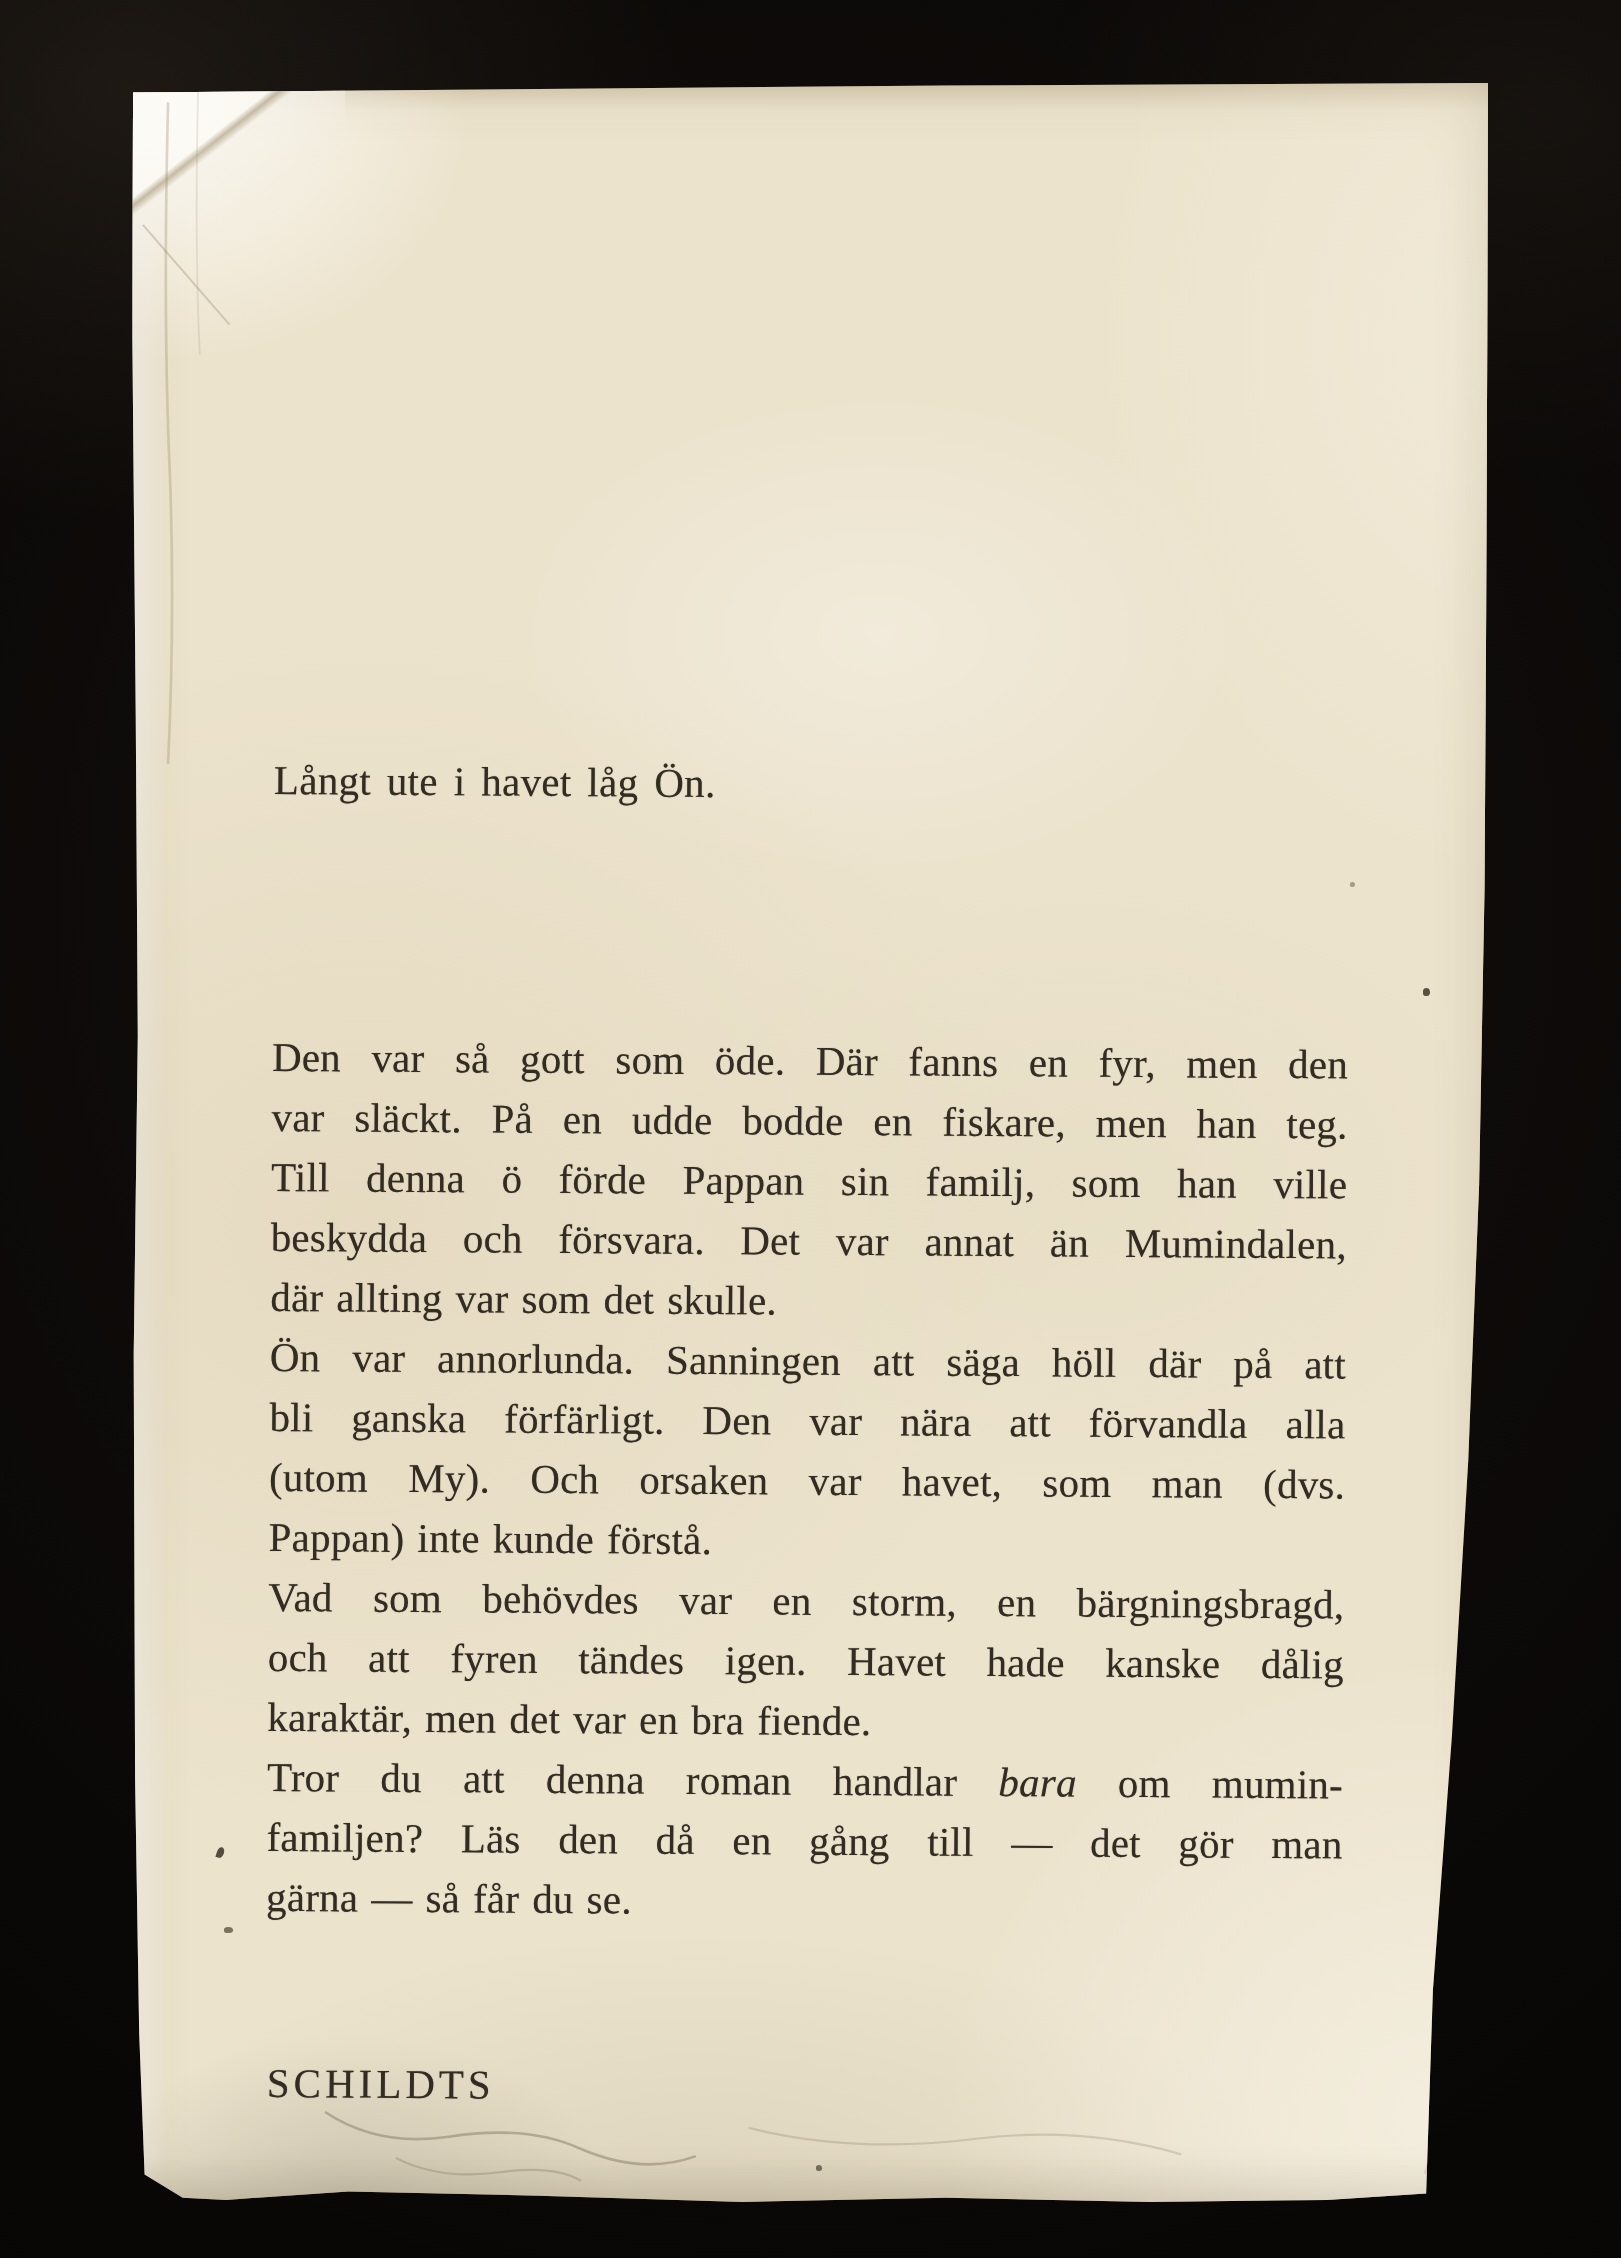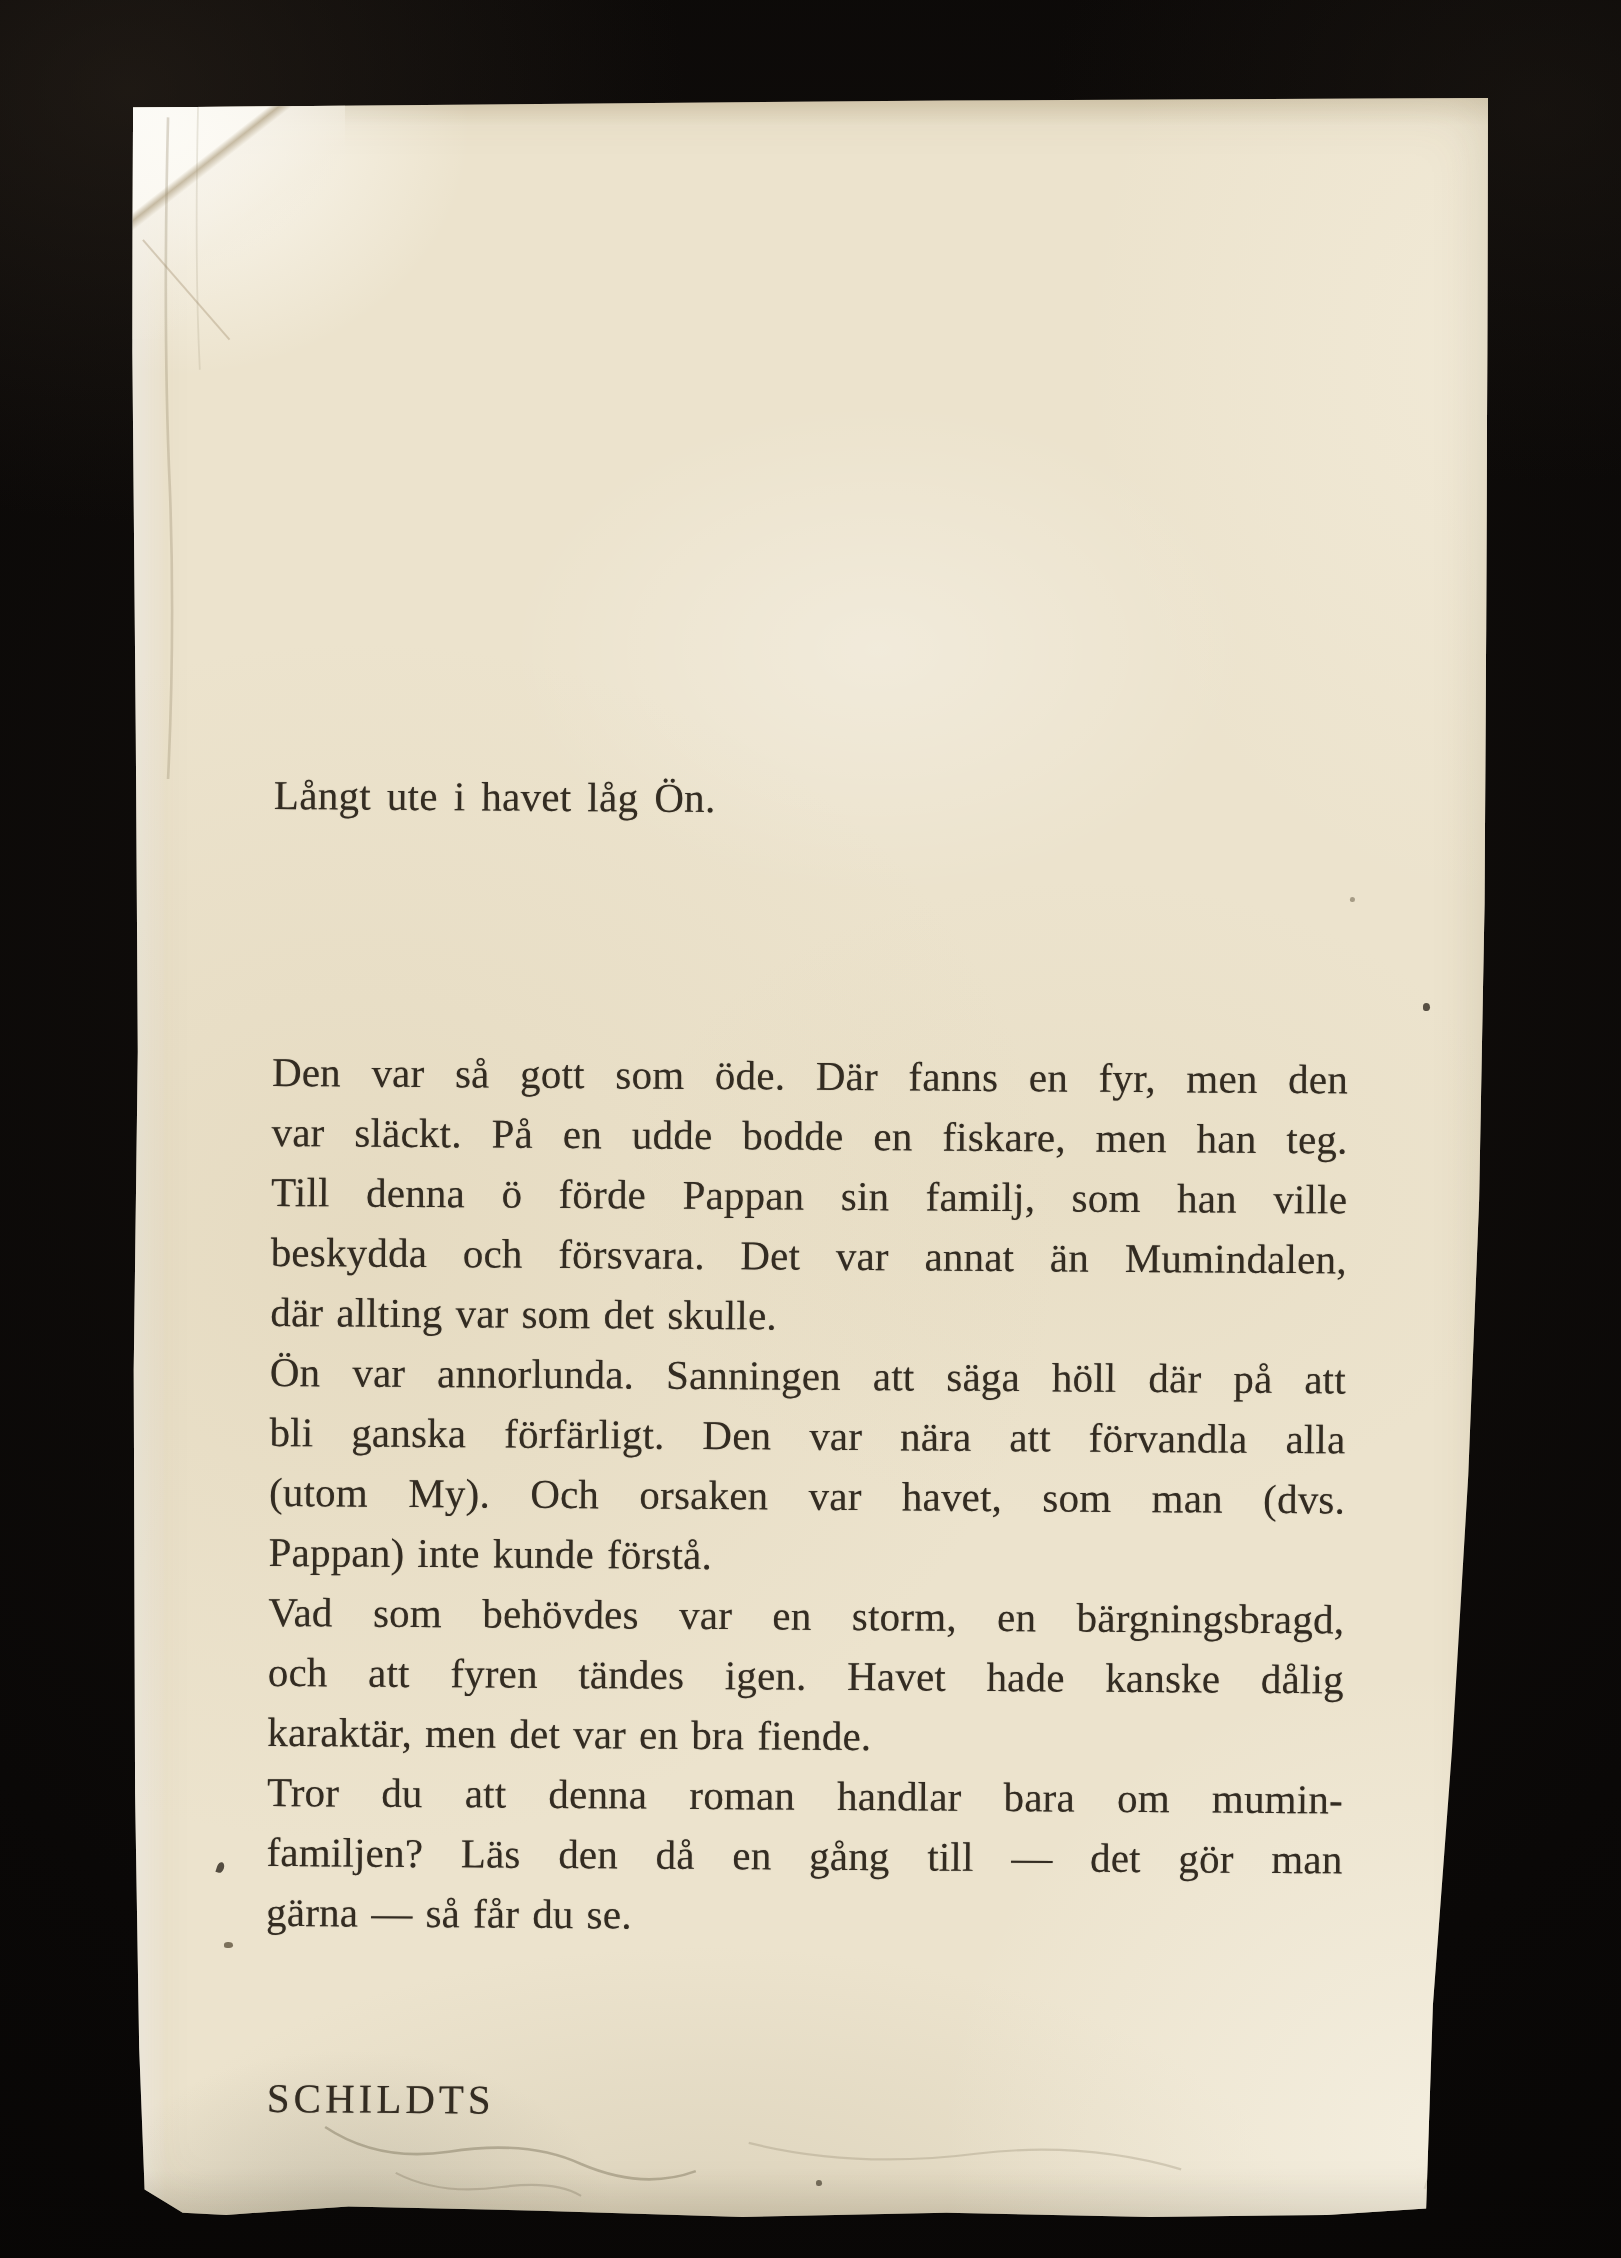--- a/index.html
+++ b/index.html
@@ -16,21 +16,21 @@
     width: 1622px;
     height: 2258px;
     background:
       radial-gradient(ellipse 794px 618px at 8% 4%, rgba(46,38,30,0.55), rgba(0,0,0,0) 70%),
       radial-gradient(ellipse 706px 529px at 95% 5%, rgba(34,28,22,0.5), rgba(0,0,0,0) 70%),
       radial-gradient(ellipse 140% 110% at 50% 40%, #14100d 0%, #0a0807 50%, #040302 100%);
   }
   .cover {
     position: absolute;
     left: 131px;
-    top: 98px;
+    top: 83px;
     width: 1359px;
     height: 2119px;
     background-color: #ece3cd;
     background-image:
       radial-gradient(ellipse 459px 379px at 3% 1.5%, rgba(253,251,245,0.95), rgba(253,251,245,0) 65%),
       radial-gradient(ellipse 618px 794px at 102% 12%, rgba(246,240,224,0.5), rgba(246,240,224,0) 70%),
       radial-gradient(ellipse 706px 662px at 96% 96%, rgba(247,243,231,0.65), rgba(247,243,231,0) 70%),
       radial-gradient(ellipse 838px 406px at 42% 101%, rgba(186,176,150,0.30), rgba(186,176,150,0) 72%),
       radial-gradient(ellipse 379px 238px at 16% 100%, rgba(152,148,130,0.35), rgba(152,148,130,0) 70%),
       radial-gradient(ellipse 970px 838px at 17% 54%, rgba(206,189,151,0.22), rgba(206,189,151,0) 72%),
@@ -111,21 +111,21 @@
   }
   .blurb .line {
     height: 60px;
     line-height: 60px;
     text-align: left;
   }
   .blurb .line.j {
     text-align: justify;
     text-align-last: justify;
   }
-  .blurb .it { }
+  .blurb .it { font-style: italic; }
   .publisher {
     position: absolute;
     left: 145px;
     top: 1976px;
     margin: 0;
     font-size: 41px;
     letter-spacing: 4px;
     word-spacing: 0;
     text-shadow: 0 0 0.9px rgba(51,44,34,0.5);
   }

